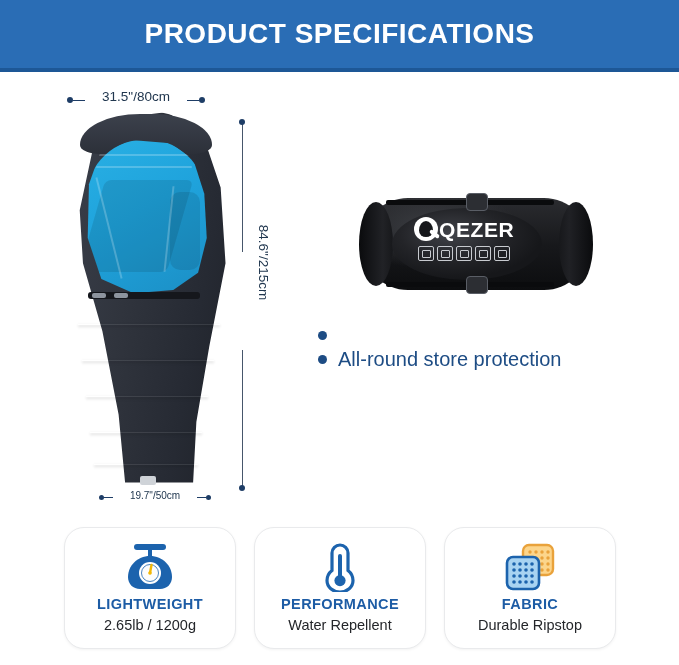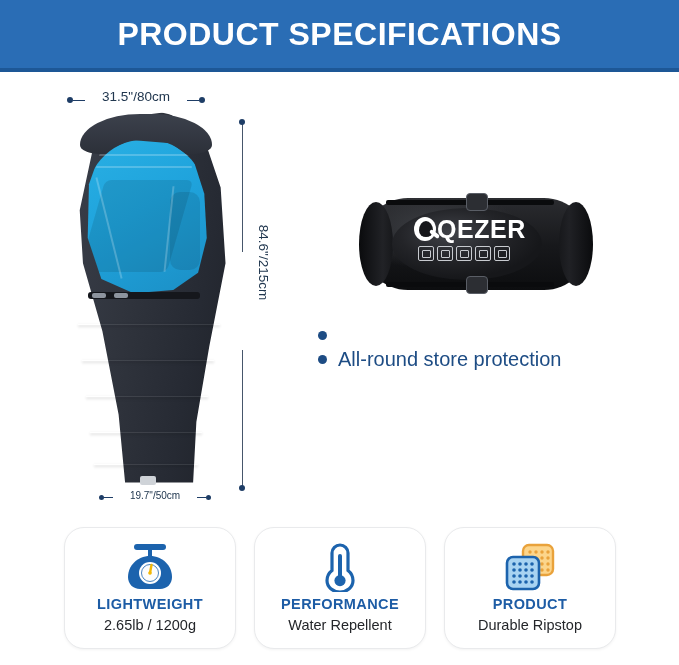--- a/index.html
+++ b/index.html
@@ -24,21 +24,21 @@
     left: 0; top: 0;
     width: 679px;
     height: 68px;
     background: #2a6db5;
     display: flex;
     align-items: center;
     justify-content: center;
   }
   #header-title {
     color: #ffffff;
-    font-size: 32px;
+    font-size: 28px;
     font-weight: bold;
     letter-spacing: 0.5px;
     line-height: 1;
     white-space: nowrap;
   }
   #header-underline {
     position: absolute;
     left: 0; top: 68px;
     width: 679px; height: 4px;
     background: #1d5796;
@@ -273,21 +273,21 @@
     transform: rotate(38deg);
   }
   #sack-logo-qinner {
     position: absolute;
     left: 5px; top: 4px;
     width: 14px; height: 16px;
     border-radius: 50% 50% 50% 50% / 60% 60% 40% 40%;
     background: #16171a;
   }
   #sack-logo-text {
-    font-size: 25px;
+    font-size: 21px;
     font-weight: bold;
     color: #ffffff;
     letter-spacing: 0.6px;
     line-height: 1;
   }
   #sack-care-icons {
     position: absolute;
     left: 56px; top: 56px;
     display: flex;
     gap: 3px;
@@ -548,19 +548,19 @@
               <circle cx="17" cy="34" r="1.8"></circle>
               <circle cx="23" cy="34" r="1.8"></circle>
               <circle cx="29" cy="34" r="1.8"></circle>
             <circle cx="11" cy="40" r="1.8"></circle>
               <circle cx="17" cy="40" r="1.8"></circle>
               <circle cx="23" cy="40" r="1.8"></circle>
               <circle cx="29" cy="40" r="1.8"></circle>
           </g>
         </svg>
       </div>
-      <div class="card-title">PRODUCT</div>
+      <div class="card-title">FABRIC</div>
       <div class="card-sub">Durable Ripstop</div>
     </div>
 
   </div>
 
 </div>
 
 </body></html>

